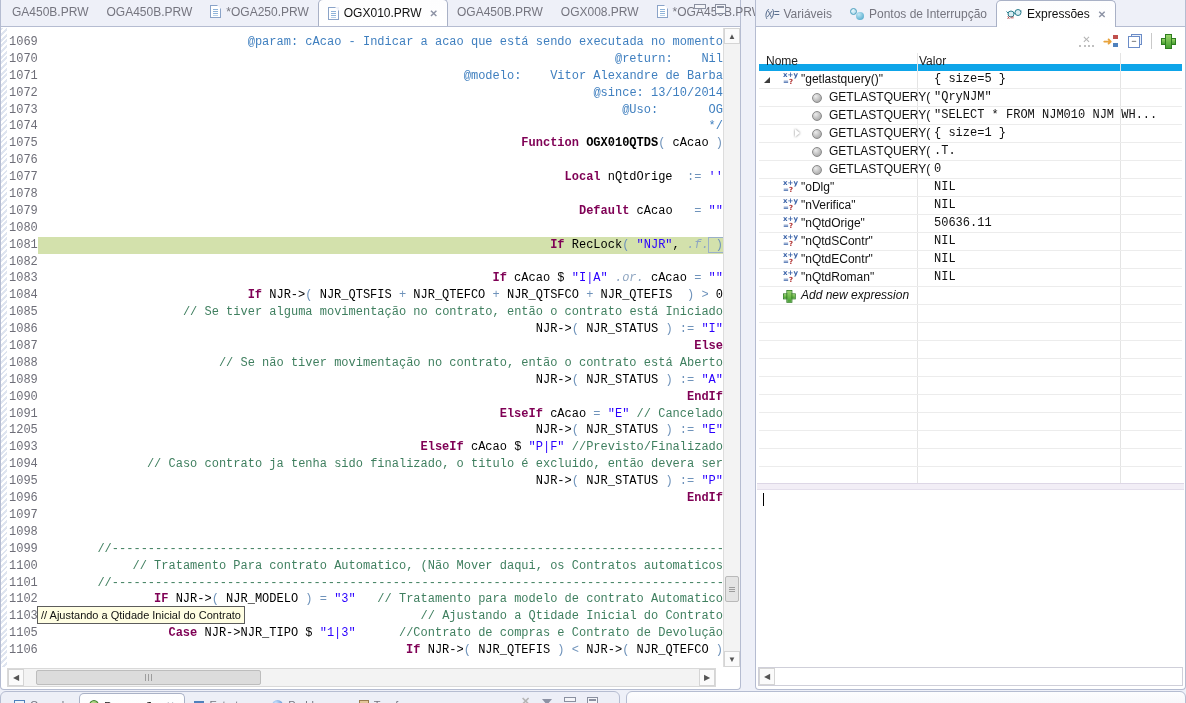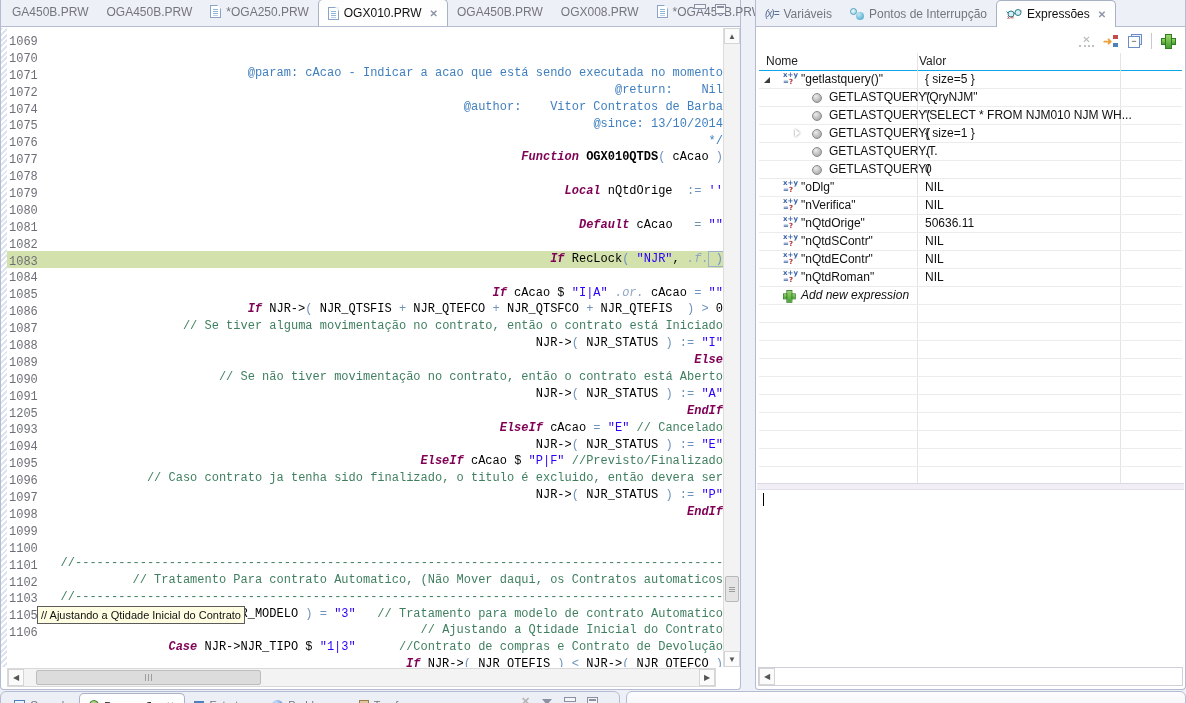--- a/index.html
+++ b/index.html
@@ -30,25 +30,25 @@
   .mm-icon { width:11px; height:10px; border:1px solid #8a90a0; background:#f4f5f9; position:relative; }
   .mm-icon.min { border:none; background:none; }
   .mm-icon.min::after { content:""; position:absolute; left:0; top:0; width:10px; height:3px; border:1px solid #8a90a0; background:#f4f5f9; }
   .mm-icon.max::after { content:""; position:absolute; left:1px; right:1px; top:1px; height:2px; background:#8a90a0; }
 
   #code-viewport { position:absolute; top:28px; left:0; right:17px; bottom:22px; overflow:hidden;
                    background:#fff; padding-top:6px; }
   #quickdiff { position:absolute; left:0; top:0; bottom:0; width:6px;
         background:repeating-linear-gradient(135deg,#dfe5f0 0 2px,#ffffff 2px 4px); }
   .cl { display:flex; height:16.9px; line-height:16.9px;
-        font-family:"Liberation Mono", monospace; font-size:12px; white-space:pre;flex-direction:column; }
+        font-family:"Liberation Mono", monospace; font-size:12px; white-space:pre; }
   .cl .ln { flex:0 0 31px; padding-left:8px; color:var(--num); }
   .cl .ct { flex:1; padding-left:2px;text-align:right; }
   .cl.hl .ct { background:var(--hl); }
-  .kw  { color:var(--kw); font-weight:bold;font-style:italic; }
+  .kw  { color:var(--kw); font-weight:bold; }
   .fn  { color:#000; font-weight:bold; }
   .str { color:var(--str); }
   .com { color:var(--com); }
   .doc { color:var(--doc); }
   .op  { color:var(--op); }
   .opb { color:var(--op); box-shadow:0 0 0 1px #9ab0c8; }
   .lit { color:var(--lit); font-style:italic; }
   .pln { color:#000; }
 
   #code-tooltip { position:absolute; left:36px; top:606px; height:18px; line-height:16px;
@@ -104,28 +104,28 @@
   .plus-icon { position:relative; display:inline-block; }
   .plus-icon::before, .plus-icon::after { content:""; position:absolute; background:linear-gradient(#9ad46a,#46a032);
         border:1px solid #2e7d1f; }
   .plus-icon::before { left:0; top:4px; width:13px; height:5px; }
   .plus-icon::after  { left:4px; top:0; width:5px; height:13px; border-top-color:#2e7d1f; }
   .plus-13 { width:13px; height:13px; }
   .plus-11 { width:11px; height:11px; transform:scale(.85); transform-origin:left top; }
 
   
   #tbl-header { position:absolute; top:53px; left:3px; right:3px; height:18px; font-size:12px; color:#222;
-                border-bottom:1px solid #0ea5e9; }
+                border-bottom:7px solid #0ea5e9; }
   #tbl-header .h-name { position:absolute; left:7px; top:1px; }
   #tbl-header .h-value { position:absolute; left:160px; top:1px; }
   .vline { position:absolute; top:53px; height:430px; width:1px; background:#e4e4e4; }
   #rows { position:absolute; top:71px; left:3px; right:3px; font-size:12px; color:#111; }
   .trow { position:relative; height:18px; line-height:17px; border-bottom:1px solid #ececec; white-space:nowrap; }
   .trow .name { position:absolute; top:0; }
-  .trow .value { position:absolute; left:160px; top:0; padding-left:6px; }
+  .trow .value { position:absolute; left:160px; top:0; padding-left:15px;font-family:Liberation Mono, monospace; }
   .exp { position:absolute; top:4px; width:0; height:0; }
   .exp.open { border-left:6px solid transparent; border-bottom:6px solid #3c3c3c; margin-top:2px; }
   .exp.closed { border-top:4px solid transparent; border-bottom:4px solid transparent; border-left:5px solid #fff;
                 filter:drop-shadow(0 0 1px #777); }
   .watch-icon { position:absolute; top:1px; width:16px; height:15px; font-size:7px; line-height:7px;
                 font-family:"DejaVu Sans", sans-serif; color:#3b63a8; font-weight:bold; }
   .watch-icon .q { color:#b03030; }
   .elem-icon { position:absolute; top:4px; width:10px; height:10px; border-radius:50%;
                background:radial-gradient(circle at 35% 30%, #ececec, #9a9a9a); border:1px solid #8a8a8a; }
   #empty-grid { position:absolute; top:305px; left:3px; right:3px; height:178px;
@@ -197,22 +197,23 @@
   <div id="editor-minmax">
     <span class="mm-icon min"></span>
     <span class="mm-icon max"></span>
   </div>
 
   <div id="code-viewport">
     <div id="quickdiff"></div>
     <div id="code">
         <div class="cl"><span class="ln">1069</span><span class="ct"><span class="doc">@param: cAcao - Indicar a acao que está sendo executada no momento</span></span></div>
         <div class="cl"><span class="ln">1070</span><span class="ct"><span class="doc">@return:    Nil</span></span></div>
-        <div class="cl"><span class="ln">1071</span><span class="ct"><span class="doc">@author:    Vitor Contratos de Barba</span></span></div>
+        <div class="cl"><span class="ln">1071</span><span class="ct"><span class="doc">@modelo:    Vitor Alexandre de Barba</span></span></div>
         <div class="cl"><span class="ln">1072</span><span class="ct"><span class="doc">@since: 13/10/2014</span></span></div>
+        <div class="cl"><span class="ln">1073</span><span class="ct"><span class="doc">@Uso:       OG</span></span></div>
         <div class="cl"><span class="ln">1074</span><span class="ct"><span class="doc">*/</span></span></div>
         <div class="cl"><span class="ln">1075</span><span class="ct"><span class="kw">Function</span><span class="fn"> OGX010QTDS</span><span class="op">( </span><span class="pln">cAcao</span><span class="op"> )</span></span></div>
         <div class="cl"><span class="ln">1076</span><span class="ct"></span></div>
         <div class="cl"><span class="ln">1077</span><span class="ct"><span class="pln">    </span><span class="kw">Local</span><span class="pln"> nQtdOrige  </span><span class="op">:= </span><span class="str">''</span></span></div>
         <div class="cl"><span class="ln">1078</span><span class="ct"></span></div>
         <div class="cl"><span class="ln">1079</span><span class="ct"><span class="pln">    </span><span class="kw">Default</span><span class="pln"> cAcao   </span><span class="op">= </span><span class="str">""</span></span></div>
         <div class="cl"><span class="ln">1080</span><span class="ct"></span></div>
         <div class="cl hl"><span class="ln">1081</span><span class="ct"><span class="pln">    </span><span class="kw">If</span><span class="pln"> RecLock</span><span class="op">( </span><span class="str">"NJR"</span><span class="pln">, </span><span class="lit">.f.</span><span class="opb"> )</span></span></div>
         <div class="cl"><span class="ln">1082</span><span class="ct"></span></div>
         <div class="cl"><span class="ln">1083</span><span class="ct"><span class="pln">        </span><span class="kw">If</span><span class="pln"> cAcao $ </span><span class="str">"I|A"</span><span class="pln"> </span><span class="lit">.or.</span><span class="pln"> cAcao </span><span class="op">= </span><span class="str">""</span></span></div>

